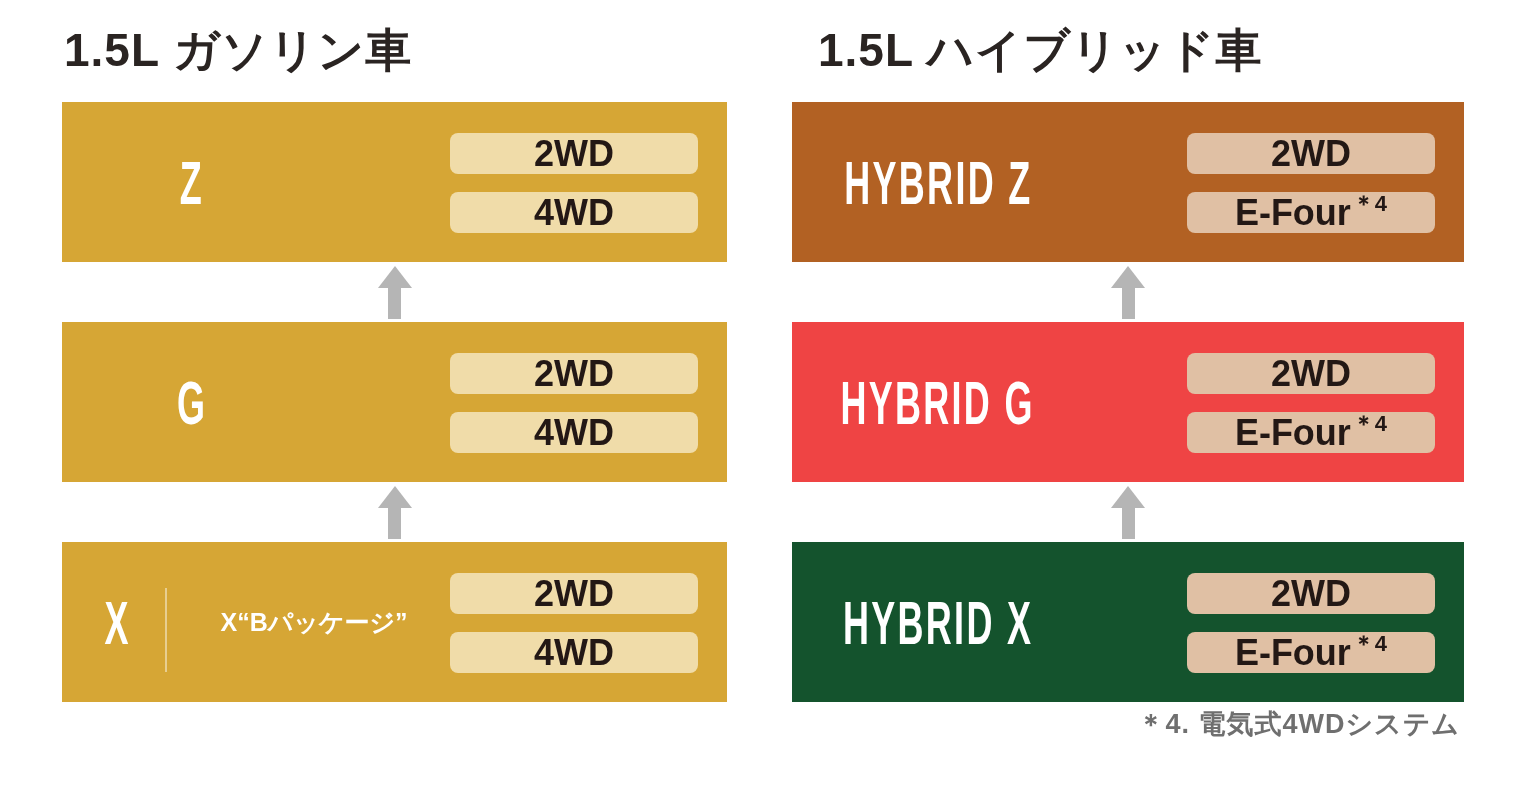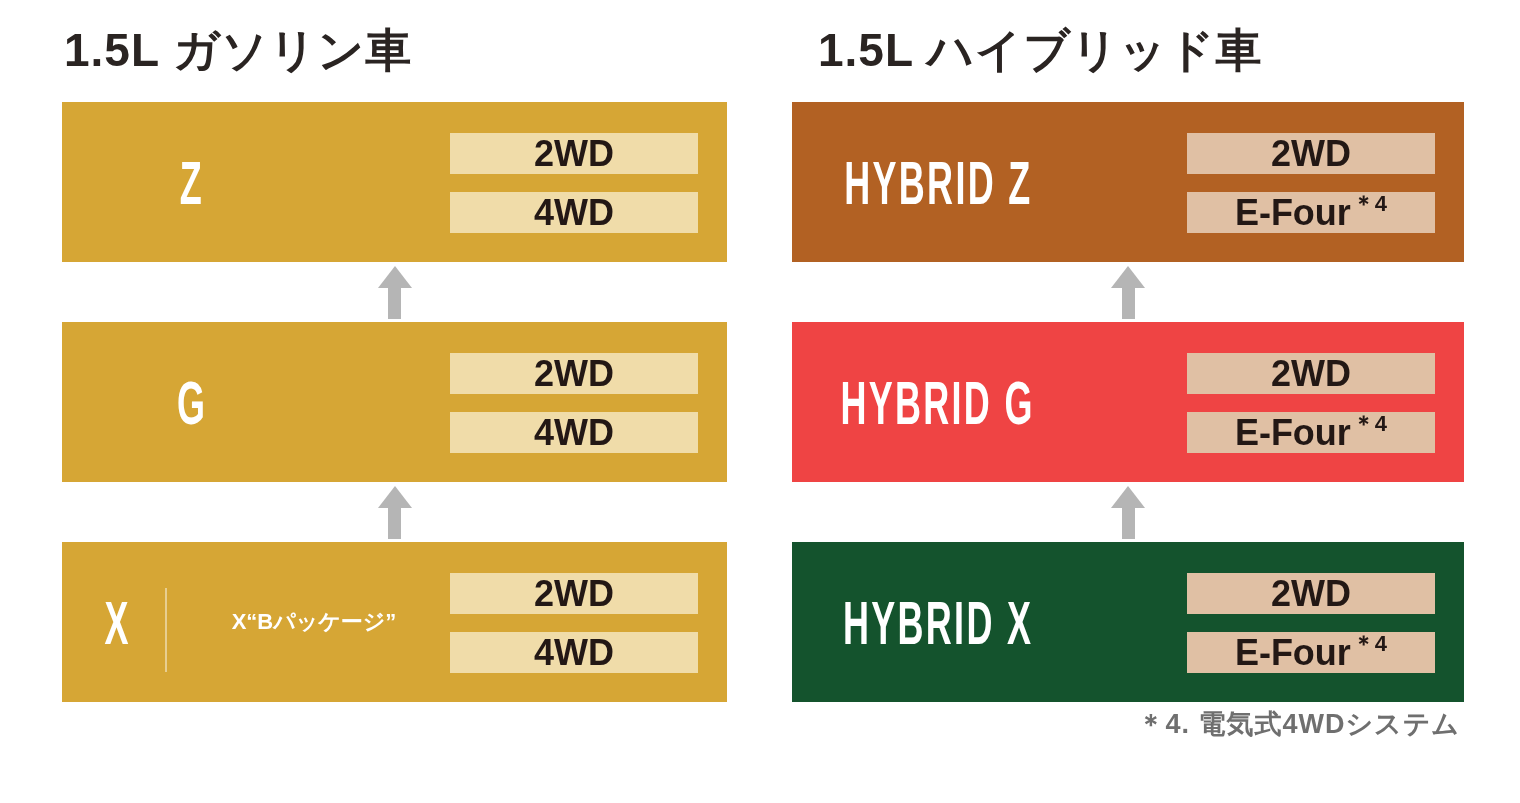--- a/index.html
+++ b/index.html
@@ -37,31 +37,31 @@
   }
 
   .divider {
     position:absolute; left:103px; top:46px; width:2px; height:84px;
     background:rgba(255,255,255,0.45);
   }
 
   .sub-label {
     position:absolute; left:126px; top:0; bottom:0; width:252px;
     display:flex; align-items:center; justify-content:center;
-    color:#ffffff; font-size:22px; font-weight:bold; white-space:nowrap;
+    color:#ffffff; font-size:25px; font-weight:bold; white-space:nowrap;
   }
 
   .badges {
     position:absolute; right:29px; top:31px;
     display:flex; flex-direction:column; gap:18px;
   }
   .badge {
     width:248px; height:41px;
     display:flex; align-items:center; justify-content:center;
-    font-size:36px; font-weight:bold; line-height:1; white-space:nowrap;
+    font-size:36px; font-weight:bold; line-height:1; white-space:nowrap;border-radius:8px;
   }
   .badge-sup {
     font-size:22px; font-weight:bold;
     position:relative; top:-9px; margin-left:2px;
   }
 
   .arrow-zone {
     height:60px; display:flex; align-items:center; justify-content:center;
   }
   .arrow { display:flex; flex-direction:column; align-items:center; }

